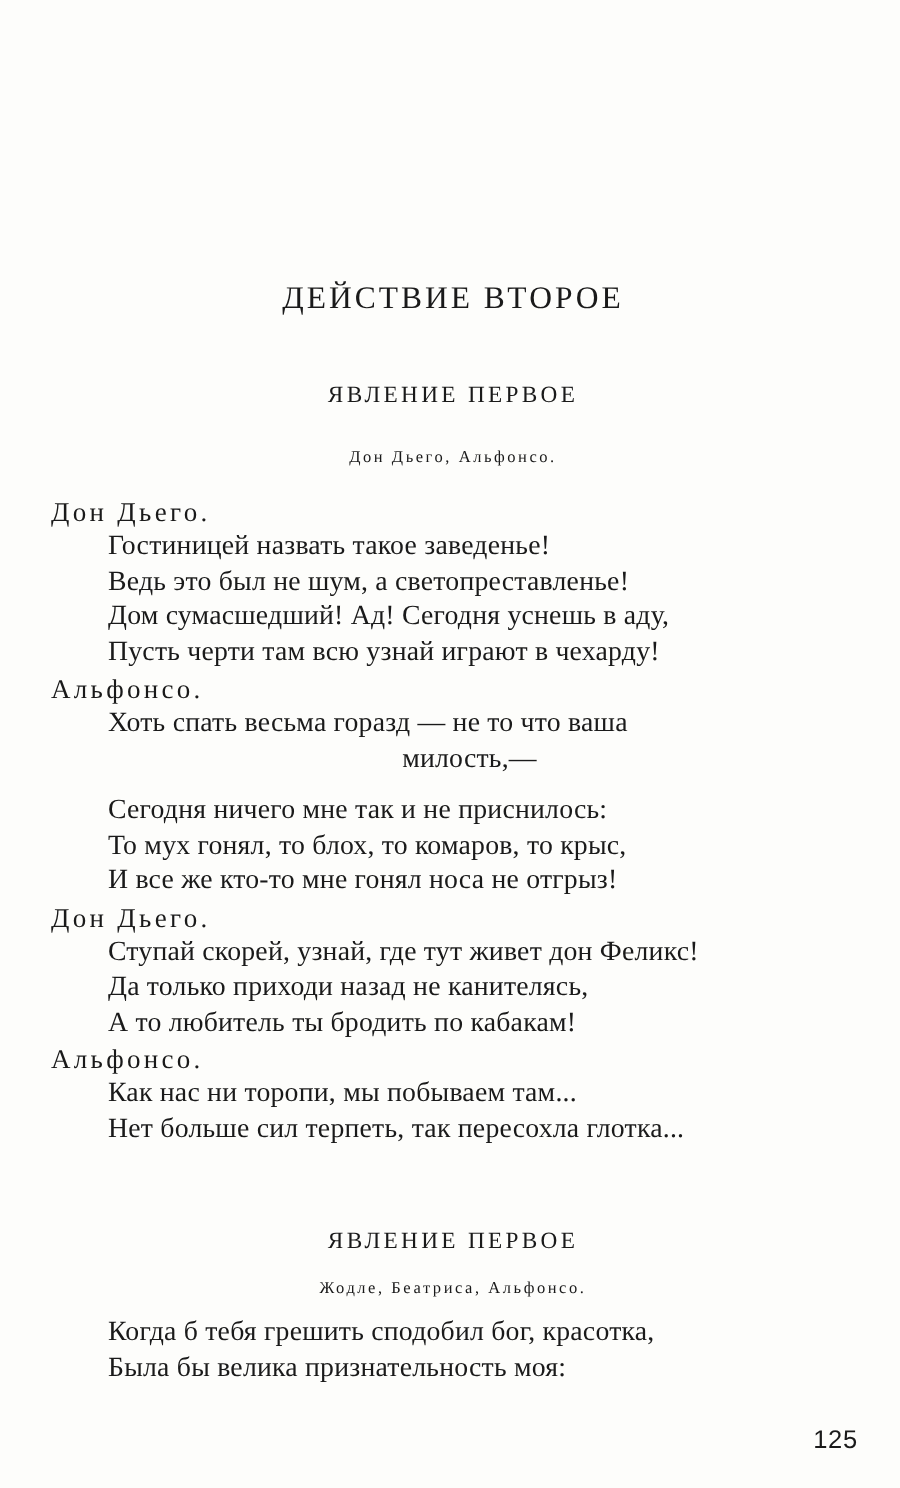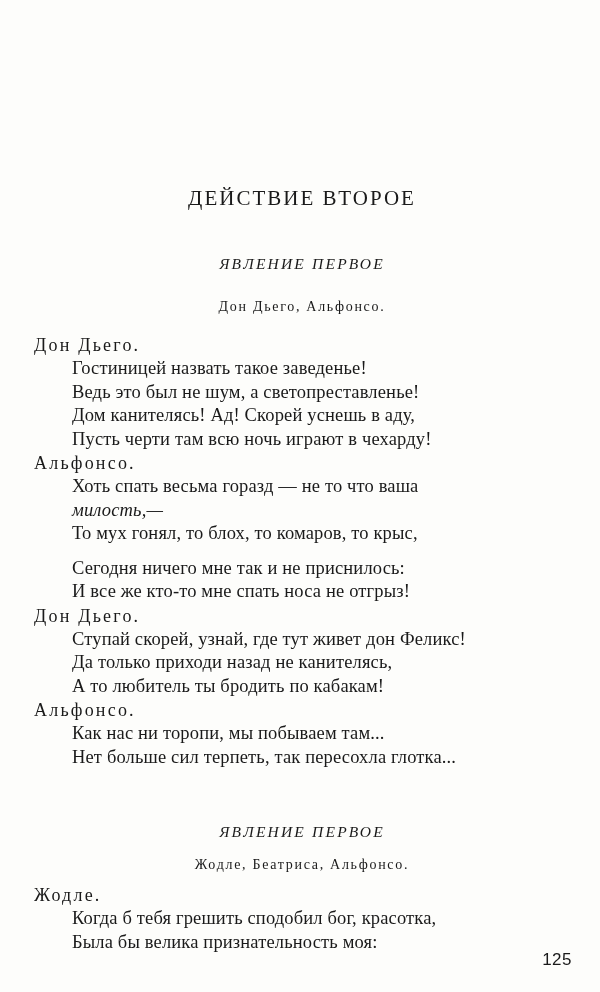--- a/index.html
+++ b/index.html
@@ -34,29 +34,28 @@
     letter-spacing: 2.0px;
     margin: 0 0 44px 0;
     font-weight: normal;
   }
   .scene-title {
     text-align: center;
     font-size: 15.5px;
     letter-spacing: 2.2px;
     margin: 0 0 26px 0;
     font-weight: normal;
-    font-style: italic;
   }
   .scene-title.second {
     margin-top: 54px;
     margin-bottom: 16px;
   }
   .cast-line {
     text-align: center;
-    font-size: 14px;
+    font-size: 11px;
     letter-spacing: 1.7px;
     margin: 0 0 20px 0;
   }
   .cast-line.second {
     margin-bottom: 12px;
   }
   .speaker {
     font-size: 18px;
     letter-spacing: 2.2px;
     margin: 0 0 1px 0;
@@ -66,23 +65,22 @@
     padding: 0 0 0 38px;
     font-size: 18.5px;
     line-height: 23.5px;
     letter-spacing: 0.15px;
   }
   .verse .ln {
     display: block;
     white-space: pre-wrap;
   }
   .verse .ln.runover {
-    text-align: left;
+    text-align: center;
     padding-right: 16px;
-    font-style: italic;
   }
   .verse .ln.gap-before {
     margin-top: 11px;
   }
   .block {
     margin-bottom: 2px;
   }
   .block.spaced {
     margin-bottom: 9px;
   }
@@ -112,33 +110,33 @@
     <h1 class="act-title">ДЕЙСТВИЕ ВТОРОЕ</h1>
 
     <h2 class="scene-title">ЯВЛЕНИЕ  ПЕРВОЕ</h2>
     <div class="cast-line">Дон Дьего, Альфонсо.</div>
 
     <div class="block">
       <div class="speaker">Дон Дьего.</div>
       <div class="verse">
         <span class="ln">Гостиницей назвать такое заведенье!</span>
         <span class="ln">Ведь это был не шум, а светопреставленье!</span>
-        <span class="ln">Дом канителясь! Ад! Скорей уснешь в аду,</span>
-        <span class="ln">Пусть черти там всю ночь играют в чехарду!</span>
+        <span class="ln">Дом сумасшедший! Ад! Сегодня уснешь в аду,</span>
+        <span class="ln">Пусть черти там всю узнай играют в чехарду!</span>
       </div>
     </div>
 
     <div class="block">
       <div class="speaker">Альфонсо.</div>
       <div class="verse">
         <span class="ln">Хоть спать весьма горазд — не то что ваша</span>
         <span class="ln runover">милость,—</span>
+        <span class="ln gap-before">Сегодня ничего мне так и не приснилось:</span>
         <span class="ln">То мух гонял, то блох, то комаров, то крыс,</span>
-        <span class="ln gap-before">Сегодня ничего мне так и не приснилось:</span>
-        <span class="ln">И все же кто-то мне спать носа не отгрыз!</span>
+        <span class="ln">И все же кто-то мне гонял носа не отгрыз!</span>
       </div>
     </div>
 
     <div class="block">
       <div class="speaker">Дон Дьего.</div>
       <div class="verse">
         <span class="ln">Ступай скорей, узнай, где тут живет дон Феликс!</span>
         <span class="ln">Да только приходи назад не канителясь,</span>
         <span class="ln">А то любитель ты бродить по кабакам!</span>
       </div>
@@ -150,21 +148,20 @@
       <div class="verse">
         <span class="ln">Как нас ни торопи, мы побываем там...</span>
         <span class="ln">Нет больше сил терпеть, так пересохла глотка...</span>
       </div>
     </div>
 
     <h2 class="scene-title second">ЯВЛЕНИЕ  ПЕРВОЕ</h2>
     <div class="cast-line second">Жодле, Беатриса, Альфонсо.</div>
 
     <div class="block">
-      <div class="speaker">Жодле.</div>
       <div class="verse">
         <span class="ln">Когда б тебя грешить сподобил бог, красотка,</span>
         <span class="ln">Была бы велика признательность моя:</span>
 
       </div>
     </div>
 
   </div>
 
   <div class="page-number">125</div>

